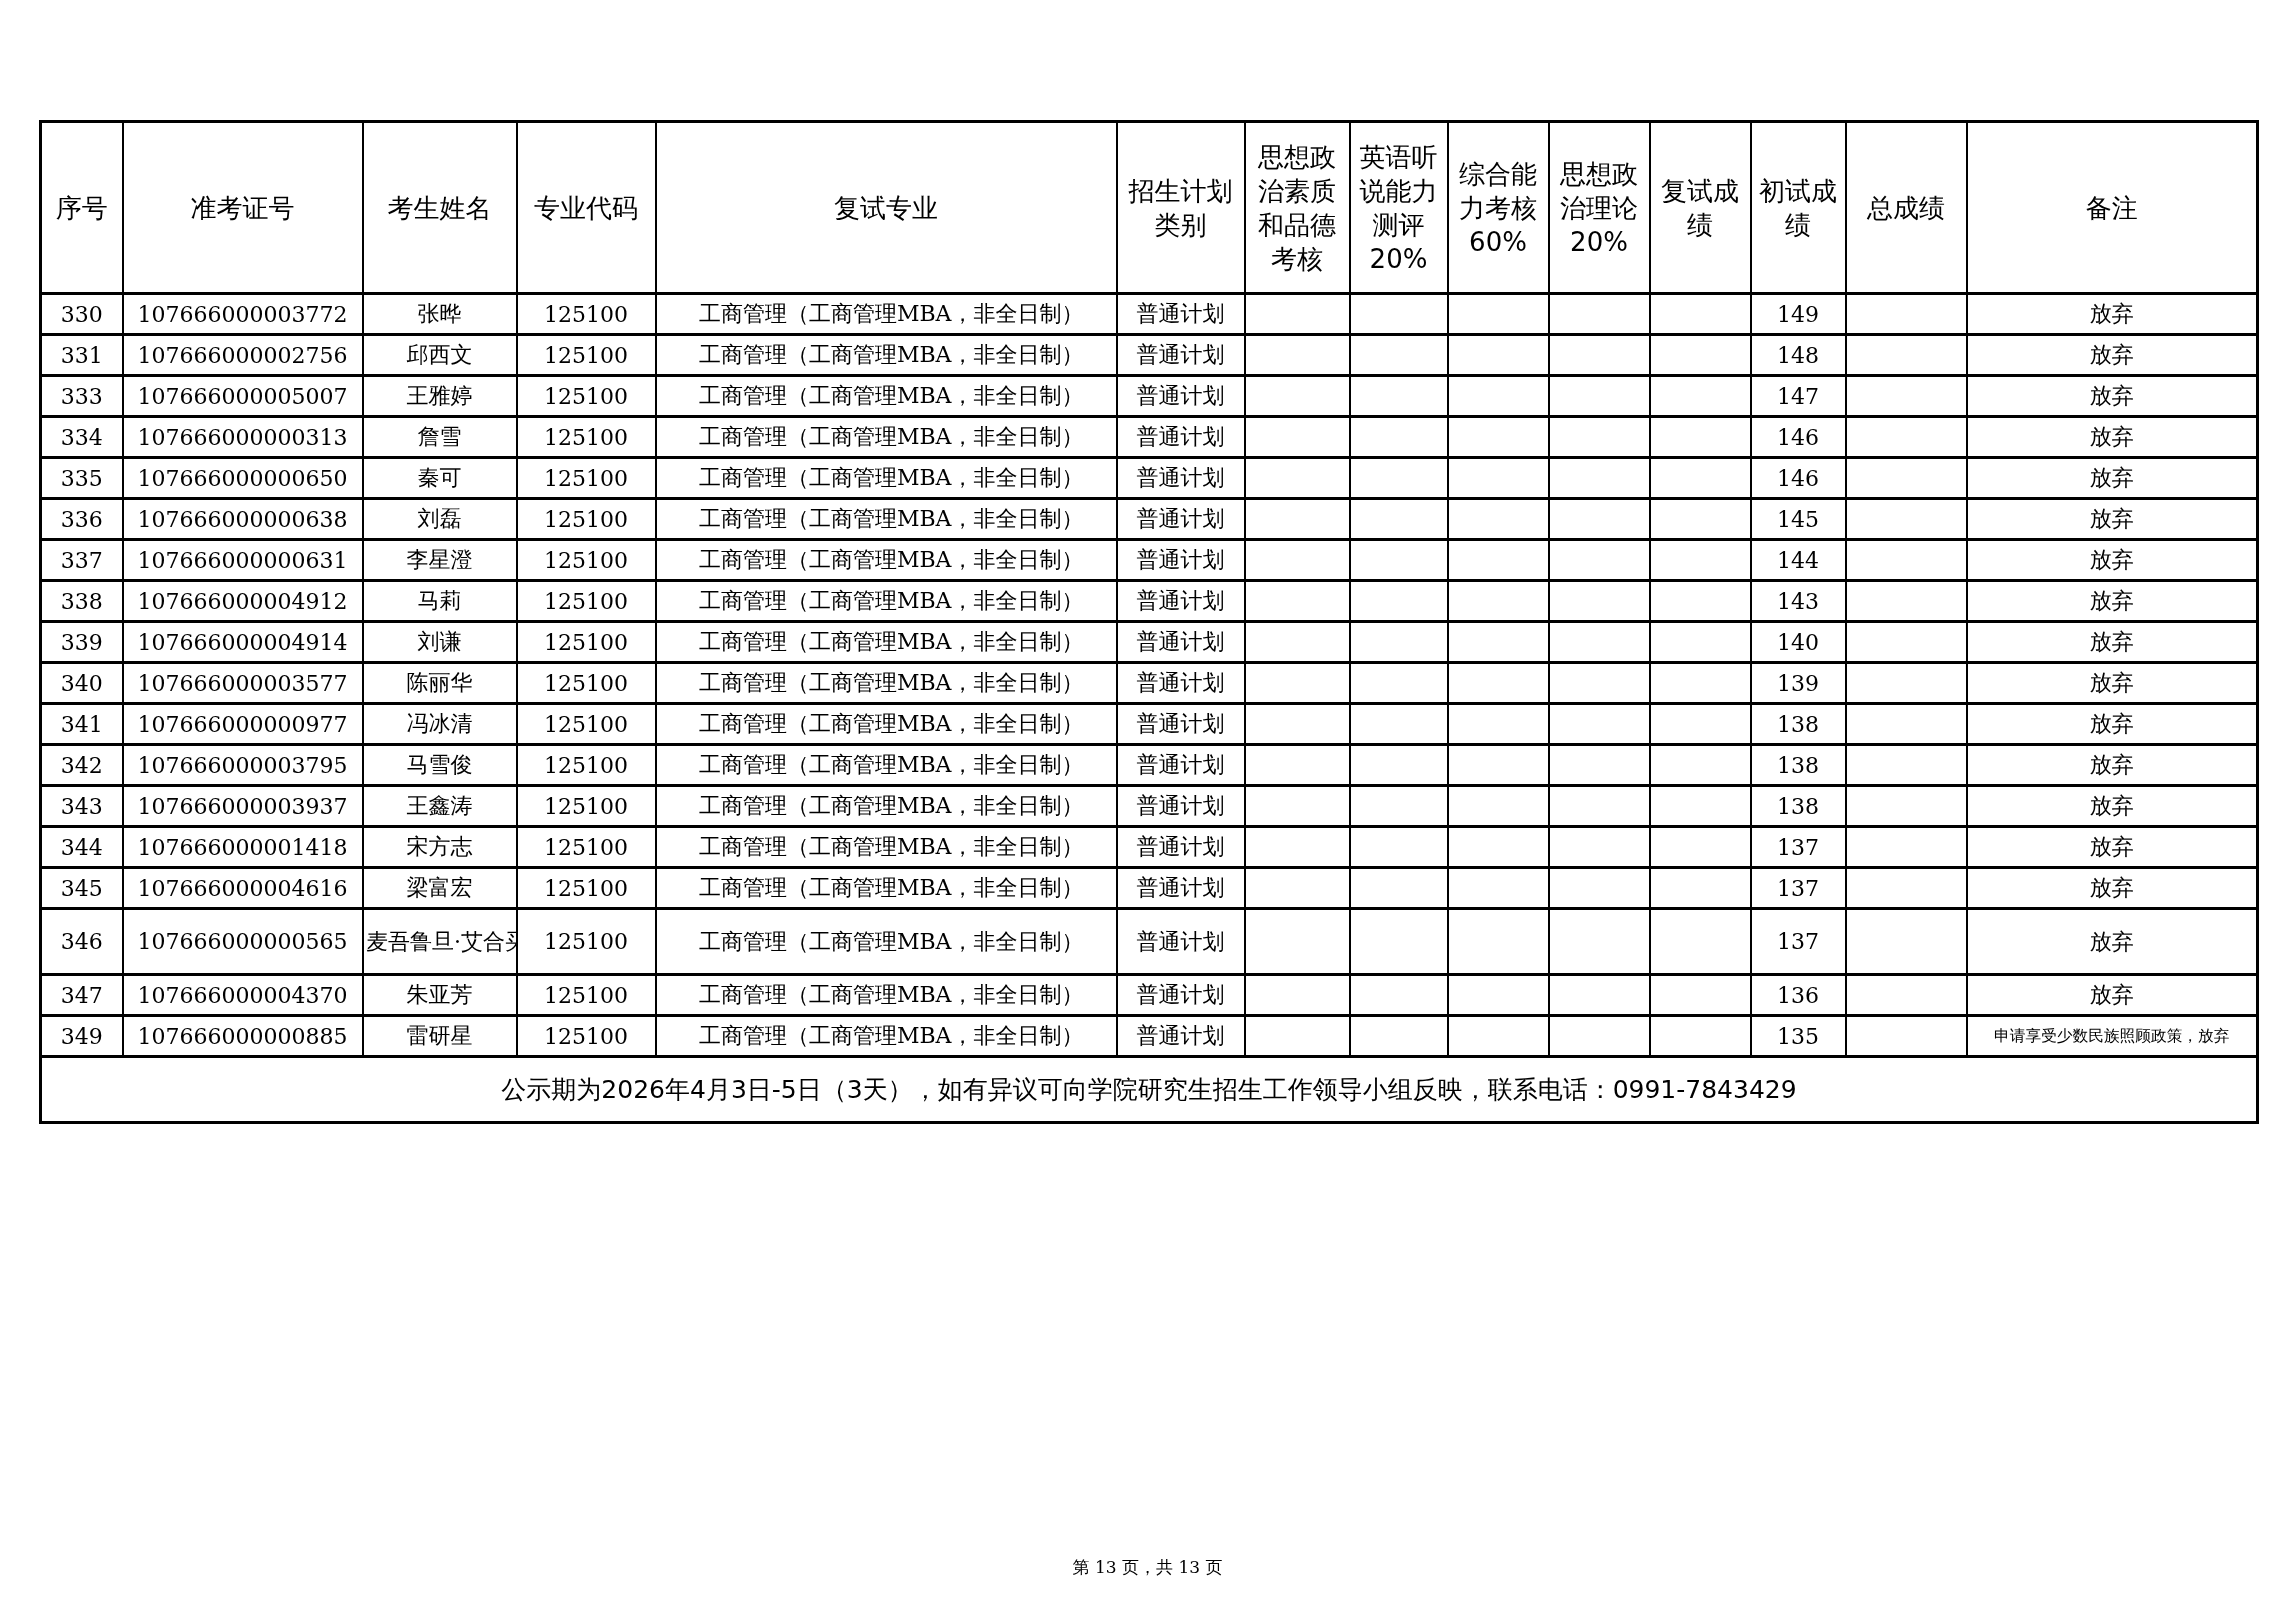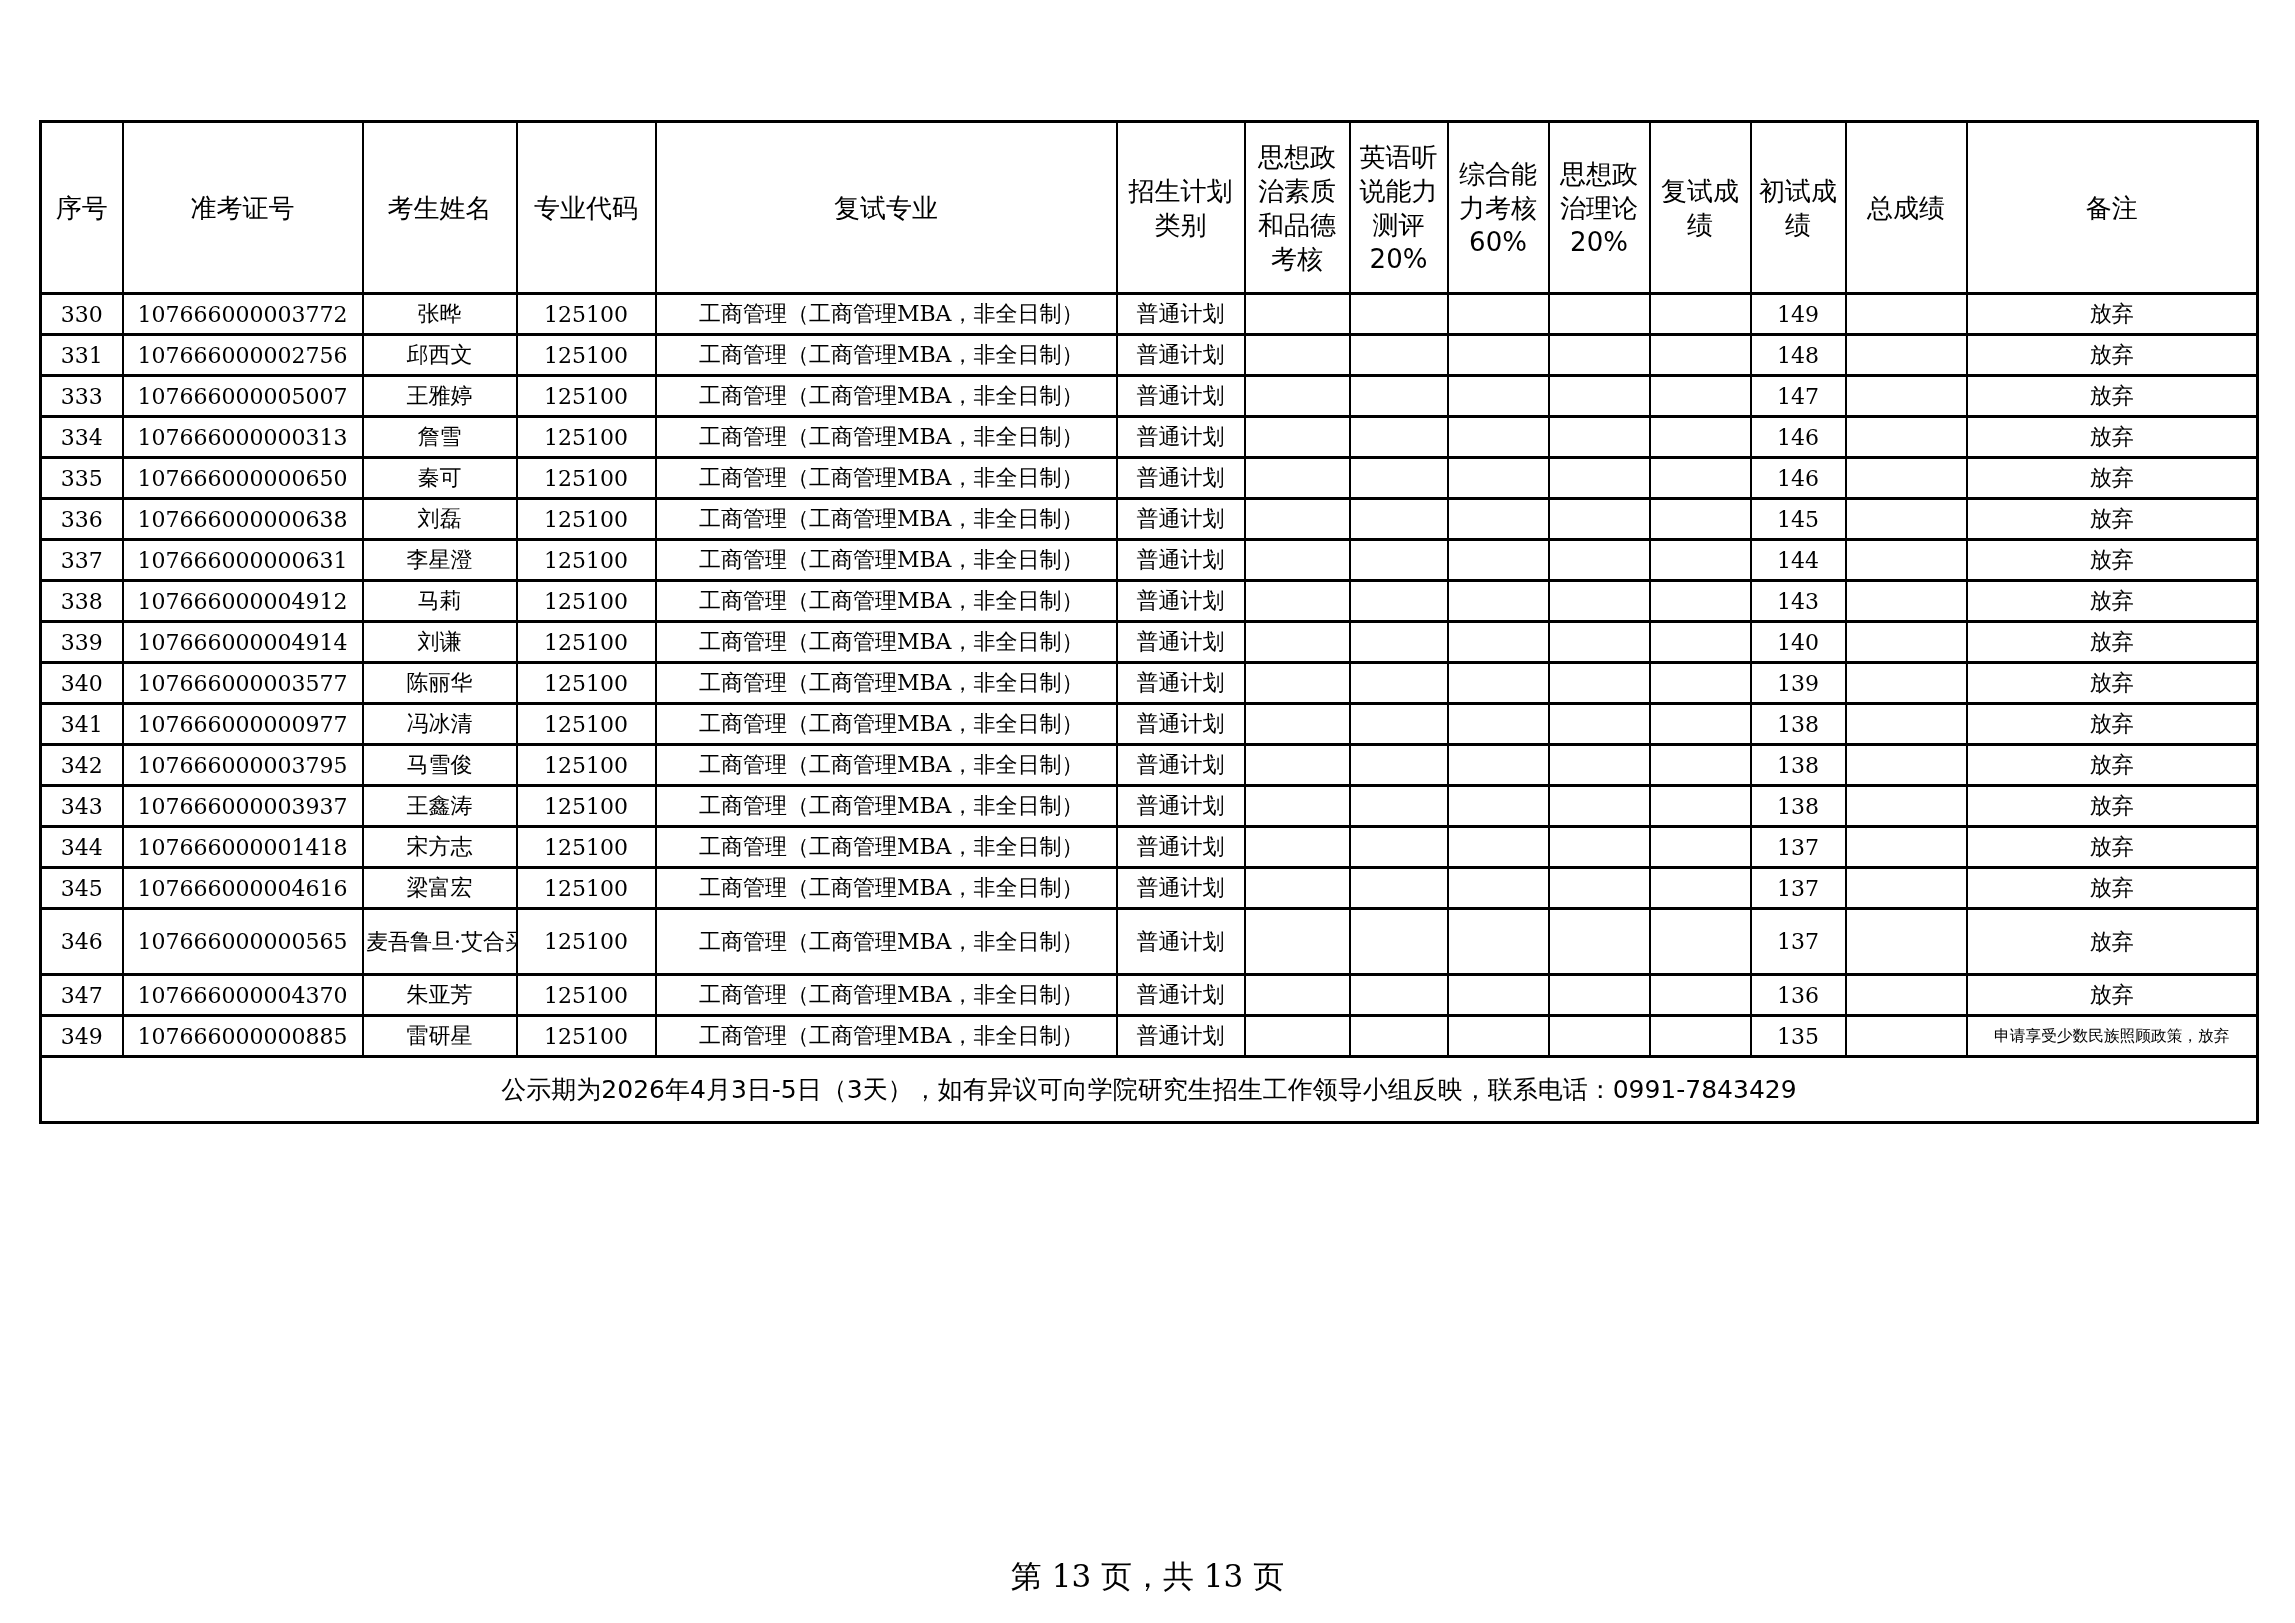--- a/index.html
+++ b/index.html
@@ -14,21 +14,21 @@
   #sheet thead tr { border-bottom:3.9px solid #000; }
   #sheet tbody td { font-size:22px; height:38px; }
   #sheet tbody tr.row { border-bottom:3.3px solid #000; }
   #sheet tbody tr.tall td { height:63px; }
   td.major { text-align:right; padding-left:13px !important; }
   td.name.wrap { white-space:normal; line-height:29px; }
   td.remark.small { font-size:15.7px !important; }
   #sheet tfoot td { height:63px; font-size:25px; font-family: "DejaVu Sans", "Liberation Sans", sans-serif; margin-top: 12px; }
   #sheet { border:3.3px solid #000; }
   #page-num { position:absolute; left:0; width:2295px; top:1556px; text-align:center;
-              font-size:31px; }
+              font-size:17px; }
 </style>
 </head>
 <body>
 
 <table id="sheet">
   <colgroup>
     <col style="width:82px">
       <col style="width:240px">
       <col style="width:154px">
       <col style="width:139px">

